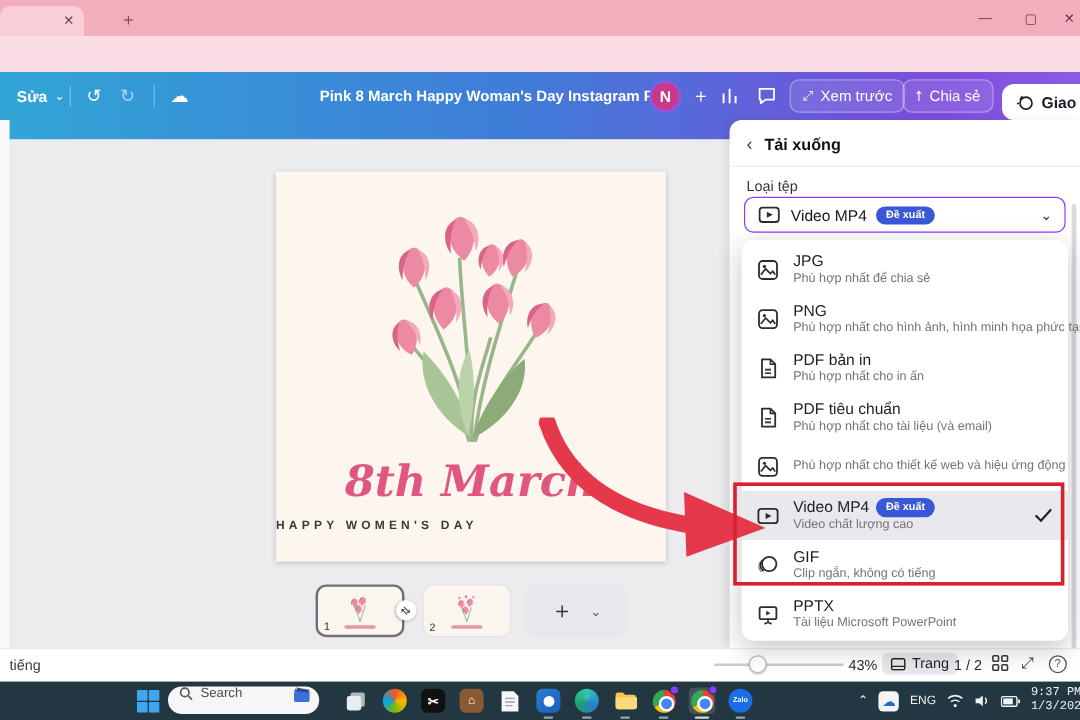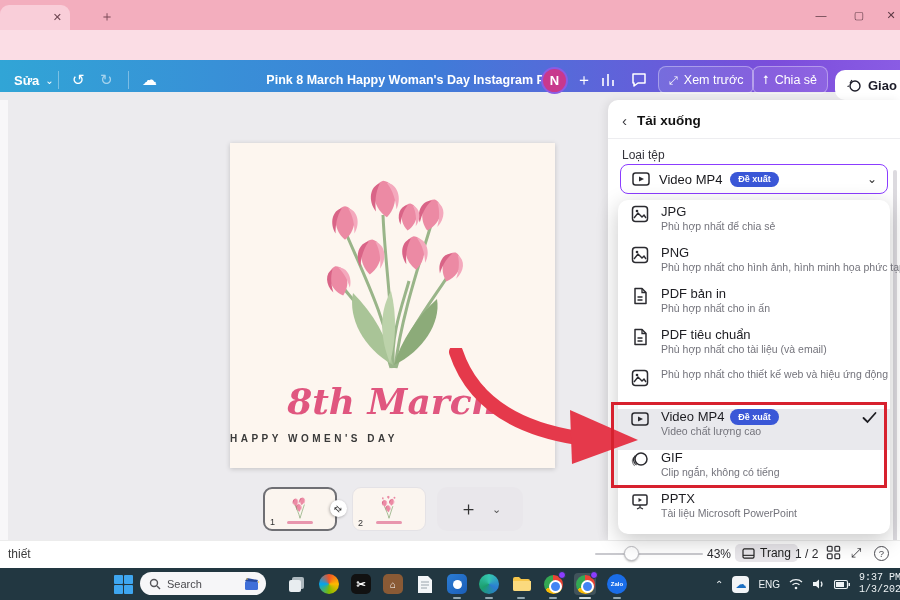--- a/index.html
+++ b/index.html
@@ -15,21 +15,21 @@
   .winctl { top:6px; width:30px; height:18px; display:flex; align-items:center; justify-content:center; color:#5d3a45; font-size:11px; }
   #urlrow { left:0; top:30px; width:900px; height:30px; background:#fbdde5; }
   #urlpill { left:0; top:34px; width:716px; height:22px; background:#f1ccd6; border-radius:0 11px 11px 0; display:flex; align-items:center; padding:0 10px; }
   #url-text { font-size:10.5px; color:#54434b; white-space:nowrap; overflow:hidden; flex:1; }
   .urlico { color:#5b4650; font-size:13px; margin-left:10px; }
   #profile-chip { left:788px; top:33px; height:24px; background:#f6c2d2; border-radius:12px; display:flex; align-items:center; padding:0 10px 0 3px; gap:5px; }
   #profile-avatar { width:18px; height:18px; border-radius:50%; background:#9334c9; color:#fff; font-size:10px; display:flex; align-items:center; justify-content:center; }
   #profile-chip span.lbl { font-size:10.5px; color:#53414a; }
 
   
-  #cv-toolbar { left:0; top:60px; width:900px; height:32px; background:linear-gradient(90deg,#31a5d6 0%,#3f7cd8 48%,#7b4ddb 86%,#8a5ce4 100%); color:#fff; }
+  #cv-toolbar { left:0; top:60px; width:900px; height:56px; background:linear-gradient(90deg,#31a5d6 0%,#3f7cd8 48%,#7b4ddb 86%,#8a5ce4 100%); color:#fff; }
   .tb-item { position:absolute; top:0; height:40px; display:flex; align-items:center; }
   .tb-divider { width:1px; height:18px; background:rgba(255,255,255,.35); }
   .tb-icon { font-size:15px; }
   .tb-btn { background:rgba(255,255,255,.10); border:1px solid rgba(255,255,255,.35); border-radius:8px; height:28px; display:flex; align-items:center; gap:6px; padding:0 10px; font-size:12.5px; color:#fff; }
   #doc-title { left:300px; width:230px; justify-content:center; font-size:12.5px; font-weight:bold; white-space:nowrap; }
   #tb-avatar { width:27px; height:27px; border-radius:50%; background:#c8388d; border:2px solid #8a5ce4; color:#fff; font-size:13px; font-weight:bold; display:flex; align-items:center; justify-content:center; }
   #deliver-btn { background:#fff; border:none; border-radius:10px; height:30px; color:#1c1c28; font-weight:bold; display:flex; align-items:center; gap:6px; padding:0 12px; font-size:13px; }
 
   
   #left-strip { left:0; top:100px; width:8px; height:440px; background:#f8f7f9; }
@@ -43,21 +43,21 @@
   #panel-back { font-size:15px; color:#39393f; }
   #panel-title { font-size:13.5px; font-weight:bold; color:#111; }
   #panel-sep { left:0; top:38px; width:292px; height:1px; background:#ededf0; }
   #filetype-label { left:14px; top:48px; font-size:12px; color:#33333a; }
   #type-select { left:12px; top:64px; width:268px; height:30px; border:1.5px solid #8b3dff; border-radius:8px; display:flex; align-items:center; gap:8px; padding:0 10px; background:#fff; }
   #type-select .name { font-size:13px; color:#18181c; }
   .badge { background:#3a57d7; color:#fff; font-size:9px; font-weight:bold; padding:2.5px 8px; border-radius:9px; white-space:nowrap; }
   #type-select .chev { margin-left:auto; color:#333; font-size:12px; }
 
   #dropdown { left:618px; top:200px; width:272px; height:334px; background:#fff; border-radius:10px; box-shadow:0 6px 22px rgba(0,0,0,.22); padding-top:4px; z-index:5; }
-  .dd-item { position:relative; height:41px; display:flex; gap:11px; padding:0 12px; }
+  .dd-item { position:relative; height:41px; display:flex; align-items:center; gap:11px; padding:0 12px; }
   .dd-item.sel { background:#e9e9ed; }
   .dd-icon { width:20px; height:20px; flex:none; color:#2b2b30; }
   .dd-text { display:flex; flex-direction:column; line-height:1.25; }
   .dd-name { font-size:13px; color:#1d1d22; display:flex; align-items:center; gap:6px; }
   .dd-desc { font-size:10.5px; color:#73737b; white-space:nowrap; }
   .crown { color:#8d8d94; font-size:10px; }
   .dd-check { margin-left:auto; }
   #redbox { left:611px; top:402px; width:276px; height:86px; border:3px solid #d7212e; z-index:8; }
   #edge-scroll { left:893px; top:170px; width:4px; height:376px; background:#dcdadf; border-radius:2px; }
 
@@ -83,21 +83,21 @@
   #zoom-pct { left:707px; top:547px; font-size:12px; color:#2c2c30; }
   #page-chip { left:735px; top:544px; height:18px; background:#e8e6ea; border-radius:5px; display:flex; align-items:center; gap:5px; padding:0 7px; font-size:12px; color:#222; }
   #page-ind { left:795px; top:547px; font-size:12px; color:#2c2c30; }
   .sb-ico { top:545px; color:#3a3a3e; }
   #help-circle { left:874px; top:546px; width:15px; height:15px; border-radius:50%; border:1.4px solid #4c4c52; display:flex; align-items:center; justify-content:center; font-size:9.5px; color:#4c4c52; }
 
   
   #taskbar { left:0; top:568px; width:900px; height:32px; background:#223741; display:flex; align-items:center; }
   .tk { position:absolute; top:573px; width:22px; height:22px; display:flex; align-items:center; justify-content:center; }
   .tk .openbar { position:absolute; bottom:-4px; left:7px; width:8px; height:2.5px; border-radius:2px; background:#93a7b0; }
-  #tk-search { left:140px; top:572px; width:126px; height:23px; background:#f6f6f8; border-radius:12px; display:flex; align-items:center; padding:0 6px 0 9px; gap:6px; }
+  #tk-search { left:140px; top:572px; width:126px; height:23px; background:#f6f6f8; border-radius:12px; display:flex; align-items:flex-start; padding:0 6px 0 9px; gap:6px; }
   #tk-search .q { font-size:11px; color:#4a4a4e; flex:1; }
   .appic { border-radius:5px; width:20px; height:20px; }
   #tk-chrome2 { background:rgba(255,255,255,.14); border-radius:4px; }
   #tk-chrome2 .openbar { width:12px; left:5px; background:#cfd9de; }
   .chrome-ball { width:19px; height:19px; border-radius:50%; background:conic-gradient(#ea4335 0 33%, #fbbc05 33% 66%, #34a853 66% 100%); position:relative; }
   .chrome-ball::after { content:""; position:absolute; left:5px; top:5px; width:9px; height:9px; border-radius:50%; background:#4285f4; border:2px solid #fff; }
   .notif-dot { position:absolute; right:-2px; top:-2px; width:8px; height:8px; border-radius:50%; background:#8b3dff; border:1px solid #223741; }
   #tray { position:absolute; top:568px; left:715px; height:32px; display:flex; align-items:center; gap:9px; color:#eef3f5; }
   #tray .eng { font-size:10px; }
   #clock { font-size:10px; line-height:12px; color:#eef3f5;font-family:Liberation Mono, monospace; }
@@ -368,21 +368,21 @@
       </svg>
     <div class="thumb-line"></div>
     <span class="thumb-num">2</span>
   </div>
   <div class="abs" id="add-page">
     <span class="plus">＋</span>
     <span class="chev">⌄</span>
   </div>
 
   <div class="abs" id="statusbar"></div>
-  <span class="abs" id="feedback-text">thiết</span>
+  <span class="abs" id="feedback-text">tiếng</span>
   <div class="abs" id="zoom-track"></div>
   <div class="abs" id="zoom-handle"></div>
   <span class="abs" id="zoom-pct">43%</span>
   <div class="abs" id="page-chip">
     <svg width="13" height="11" viewBox="0 0 14 12">
         <rect x="1" y="1" width="12" height="10" rx="1.5" fill="none" stroke="#222" stroke-width="1.3"></rect>
         <line x1="1" y1="8" x2="13" y2="8" stroke="#222" stroke-width="1.2"></line>
       </svg>
     <span>Trang</span>
   </div>

